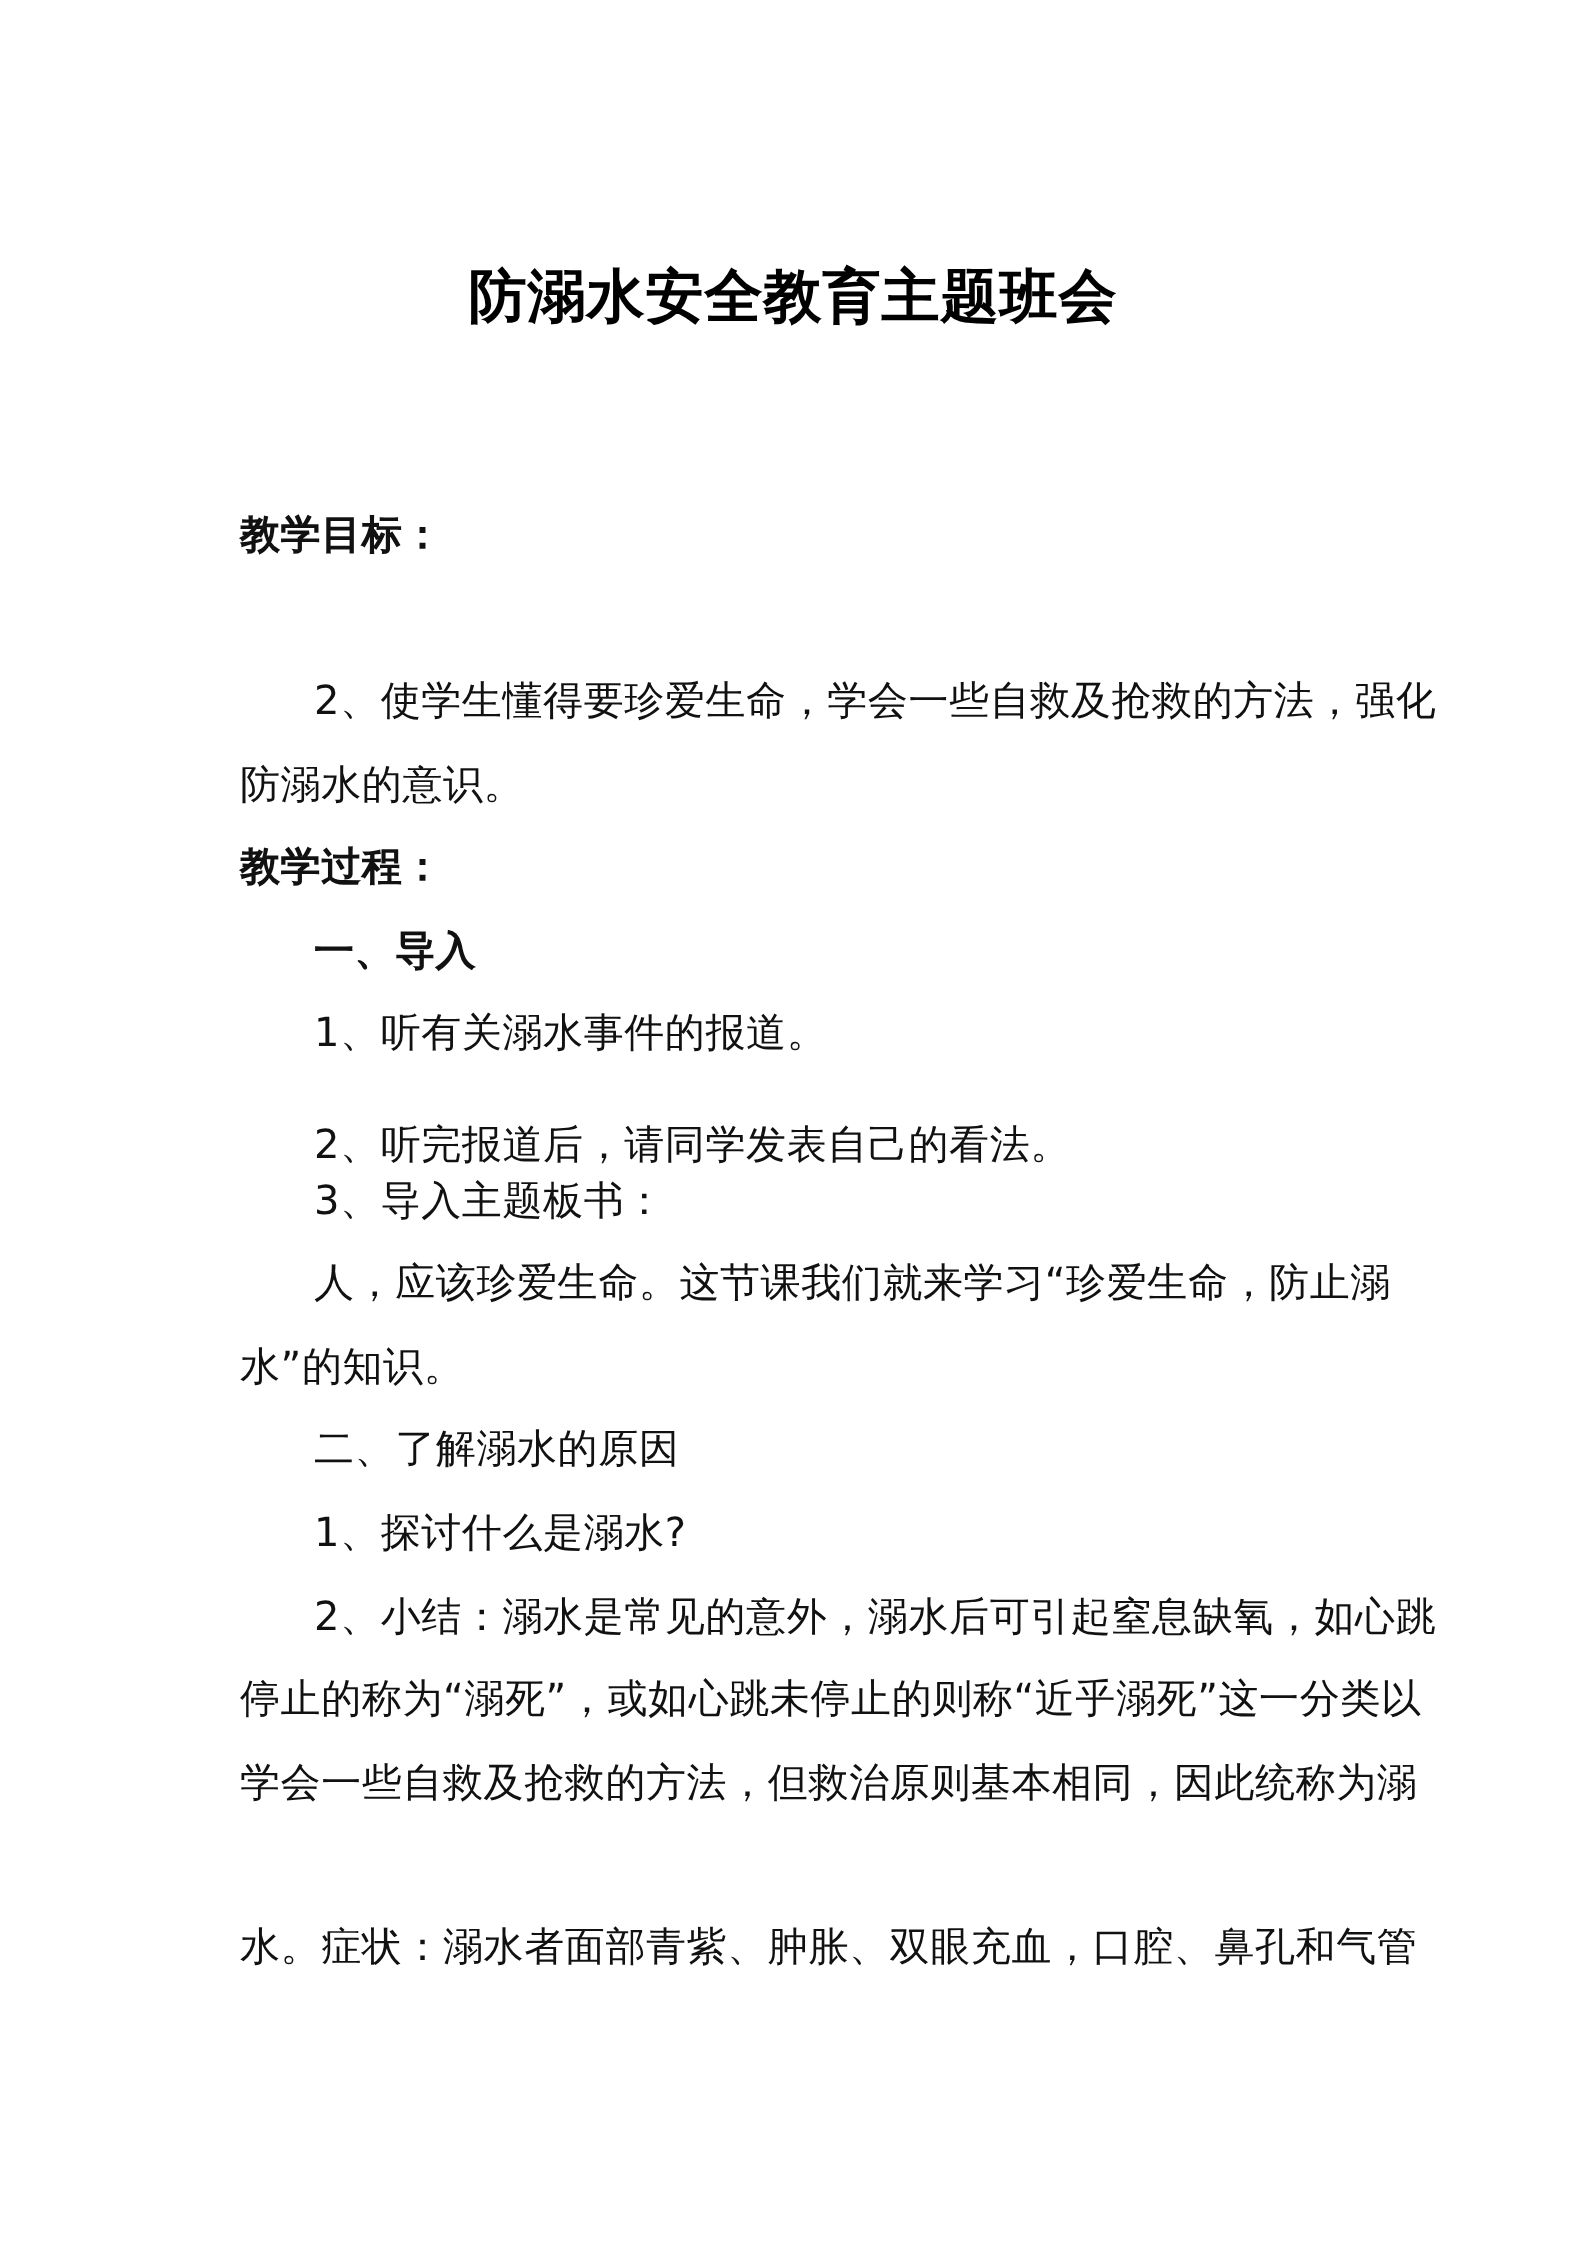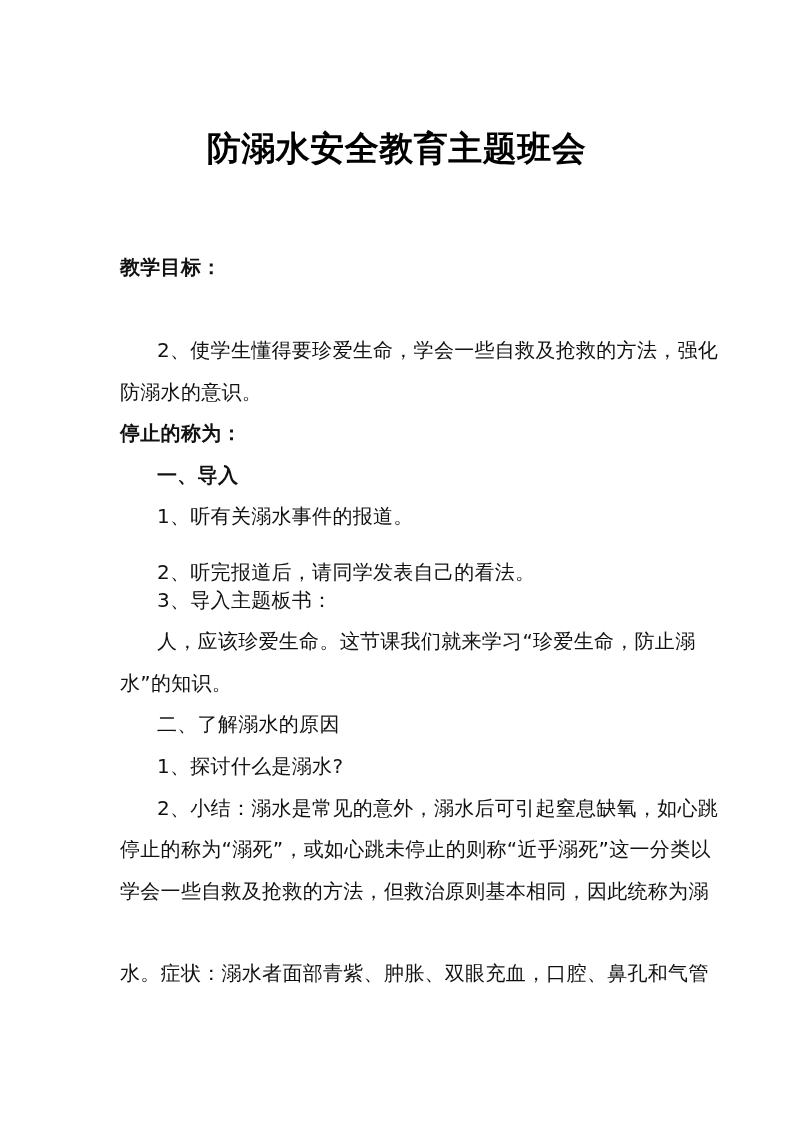--- a/index.html
+++ b/index.html
@@ -4,42 +4,42 @@
   <style>
     html, body { margin: 0; padding: 0; background: #ffffff; }
     body {
       width: 793px; height: 1122px; position: relative; overflow: hidden;
       font-family: "DejaVu Sans", "Liberation Sans", sans-serif;
       color: #111111;
     }
     .page { position: absolute; left: 0; top: 0; width: 793px; height: 1122px; }
     .title {
       position: absolute; left: 0; width: 793px; top: 128px;
-      text-align: center; font-size: 34px; font-weight: bold; line-height: 40px;
+      text-align: center; font-size: 29px; font-weight: bold; line-height: 40px;
       letter-spacing: 0.5px; color: #000;
     }
     .line {
       position: absolute; left: 120px; width: 570px;
       font-size: 20px; line-height: 24px; white-space: nowrap;
       letter-spacing: 0.3px;
     }
     .indent { left: 157px; }
     .heading { font-weight: bold; }
   </style>
 </head>
 <body>
 
 <div class="page">
   <div class="title">防溺水安全教育主题班会</div>
 
   <div class="line heading" style="top:255px;">教学目标：</div>
   <div class="line indent" style="top:338px;">2、使学生懂得要珍爱生命，学会一些自救及抢救的方法，强化</div>
   <div class="line" style="top:380px;">防溺水的意识。</div>
 
-  <div class="line heading" style="top:421px;">停止的称为：</div>
+  <div class="line heading" style="top:421px;">教学过程：</div>
   <div class="line indent" style="top:463px;font-weight:bold;">一、导入</div>
   <div class="line indent" style="top:504px;">1、听有关溺水事件的报道。</div>
   <div class="line indent" style="top:560px;">2、听完报道后，请同学发表自己的看法。</div>
   <div class="line indent" style="top:588px;">3、导入主题板书：</div>
   <div class="line indent" style="top:629px;">人，应该珍爱生命。这节课我们就来学习“珍爱生命，防止溺</div>
   <div class="line" style="top:671px;">水”的知识。</div>
   <div class="line indent" style="top:712px;">二、了解溺水的原因</div>
   <div class="line indent" style="top:754px;">1、探讨什么是溺水?</div>
   <div class="line indent" style="top:796px;">2、小结：溺水是常见的意外，溺水后可引起窒息缺氧，如心跳</div>
   <div class="line" style="top:837px;">停止的称为“溺死”，或如心跳未停止的则称“近乎溺死”这一分类以</div>

